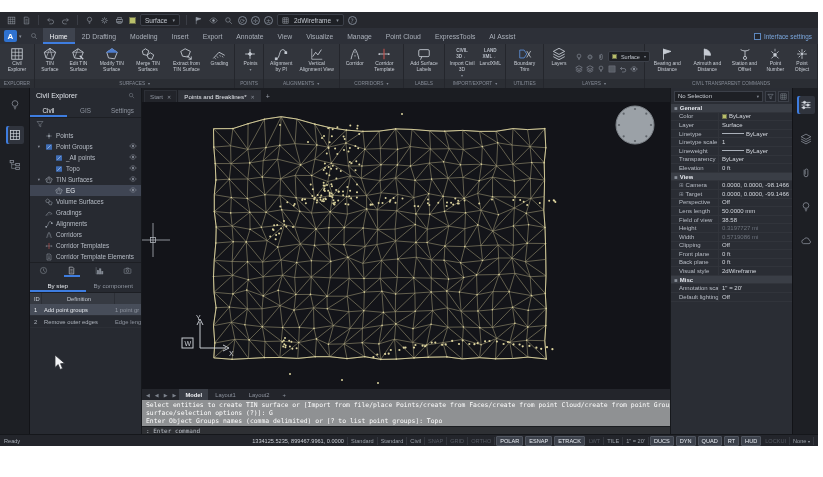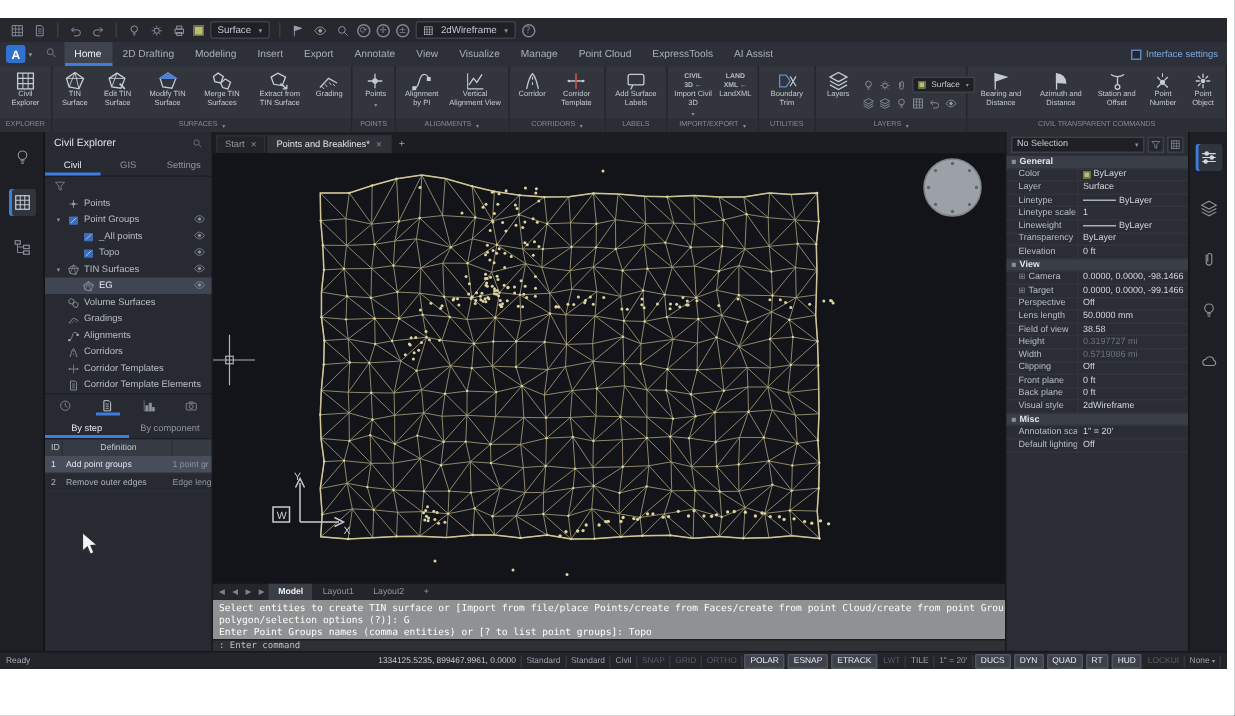--- a/index.html
+++ b/index.html
@@ -1346,22 +1346,22 @@
             <span class="lnav">◀</span>
             <span class="lnav">▶</span>
             <span class="lnav">▶</span>
             <div class="ltab active">Model</div>
             <div class="ltab">Layout1</div>
             <div class="ltab">Layout2</div>
             <div class="ltab">+</div>
           </div>
         <div class="cmd-hist" id="cmdHist">
             <div>Select entities to create TIN surface or [Import from file/place Points/create from Faces/create from point Cloud/create from point Groups/create from cOntours/cLip</div>
-            <div>polygon/selection options (?)]: G</div>
-            <div>Enter Point Groups names (comma entities) or [? to list point groups]: Topo</div>
+            <div>surface/selection options (?)]: G</div>
+            <div>Enter Object Groups names (comma delimited) or [? to list point groups]: Topo</div>
           </div>
         <div class="cmd-input">: Enter command</div>
       </div>
 
       <div class="props">
         <div class="phead">
           <span class="pcombo">
             <span>No Selection</span>
               <span class="car">▾</span>
           </span>

